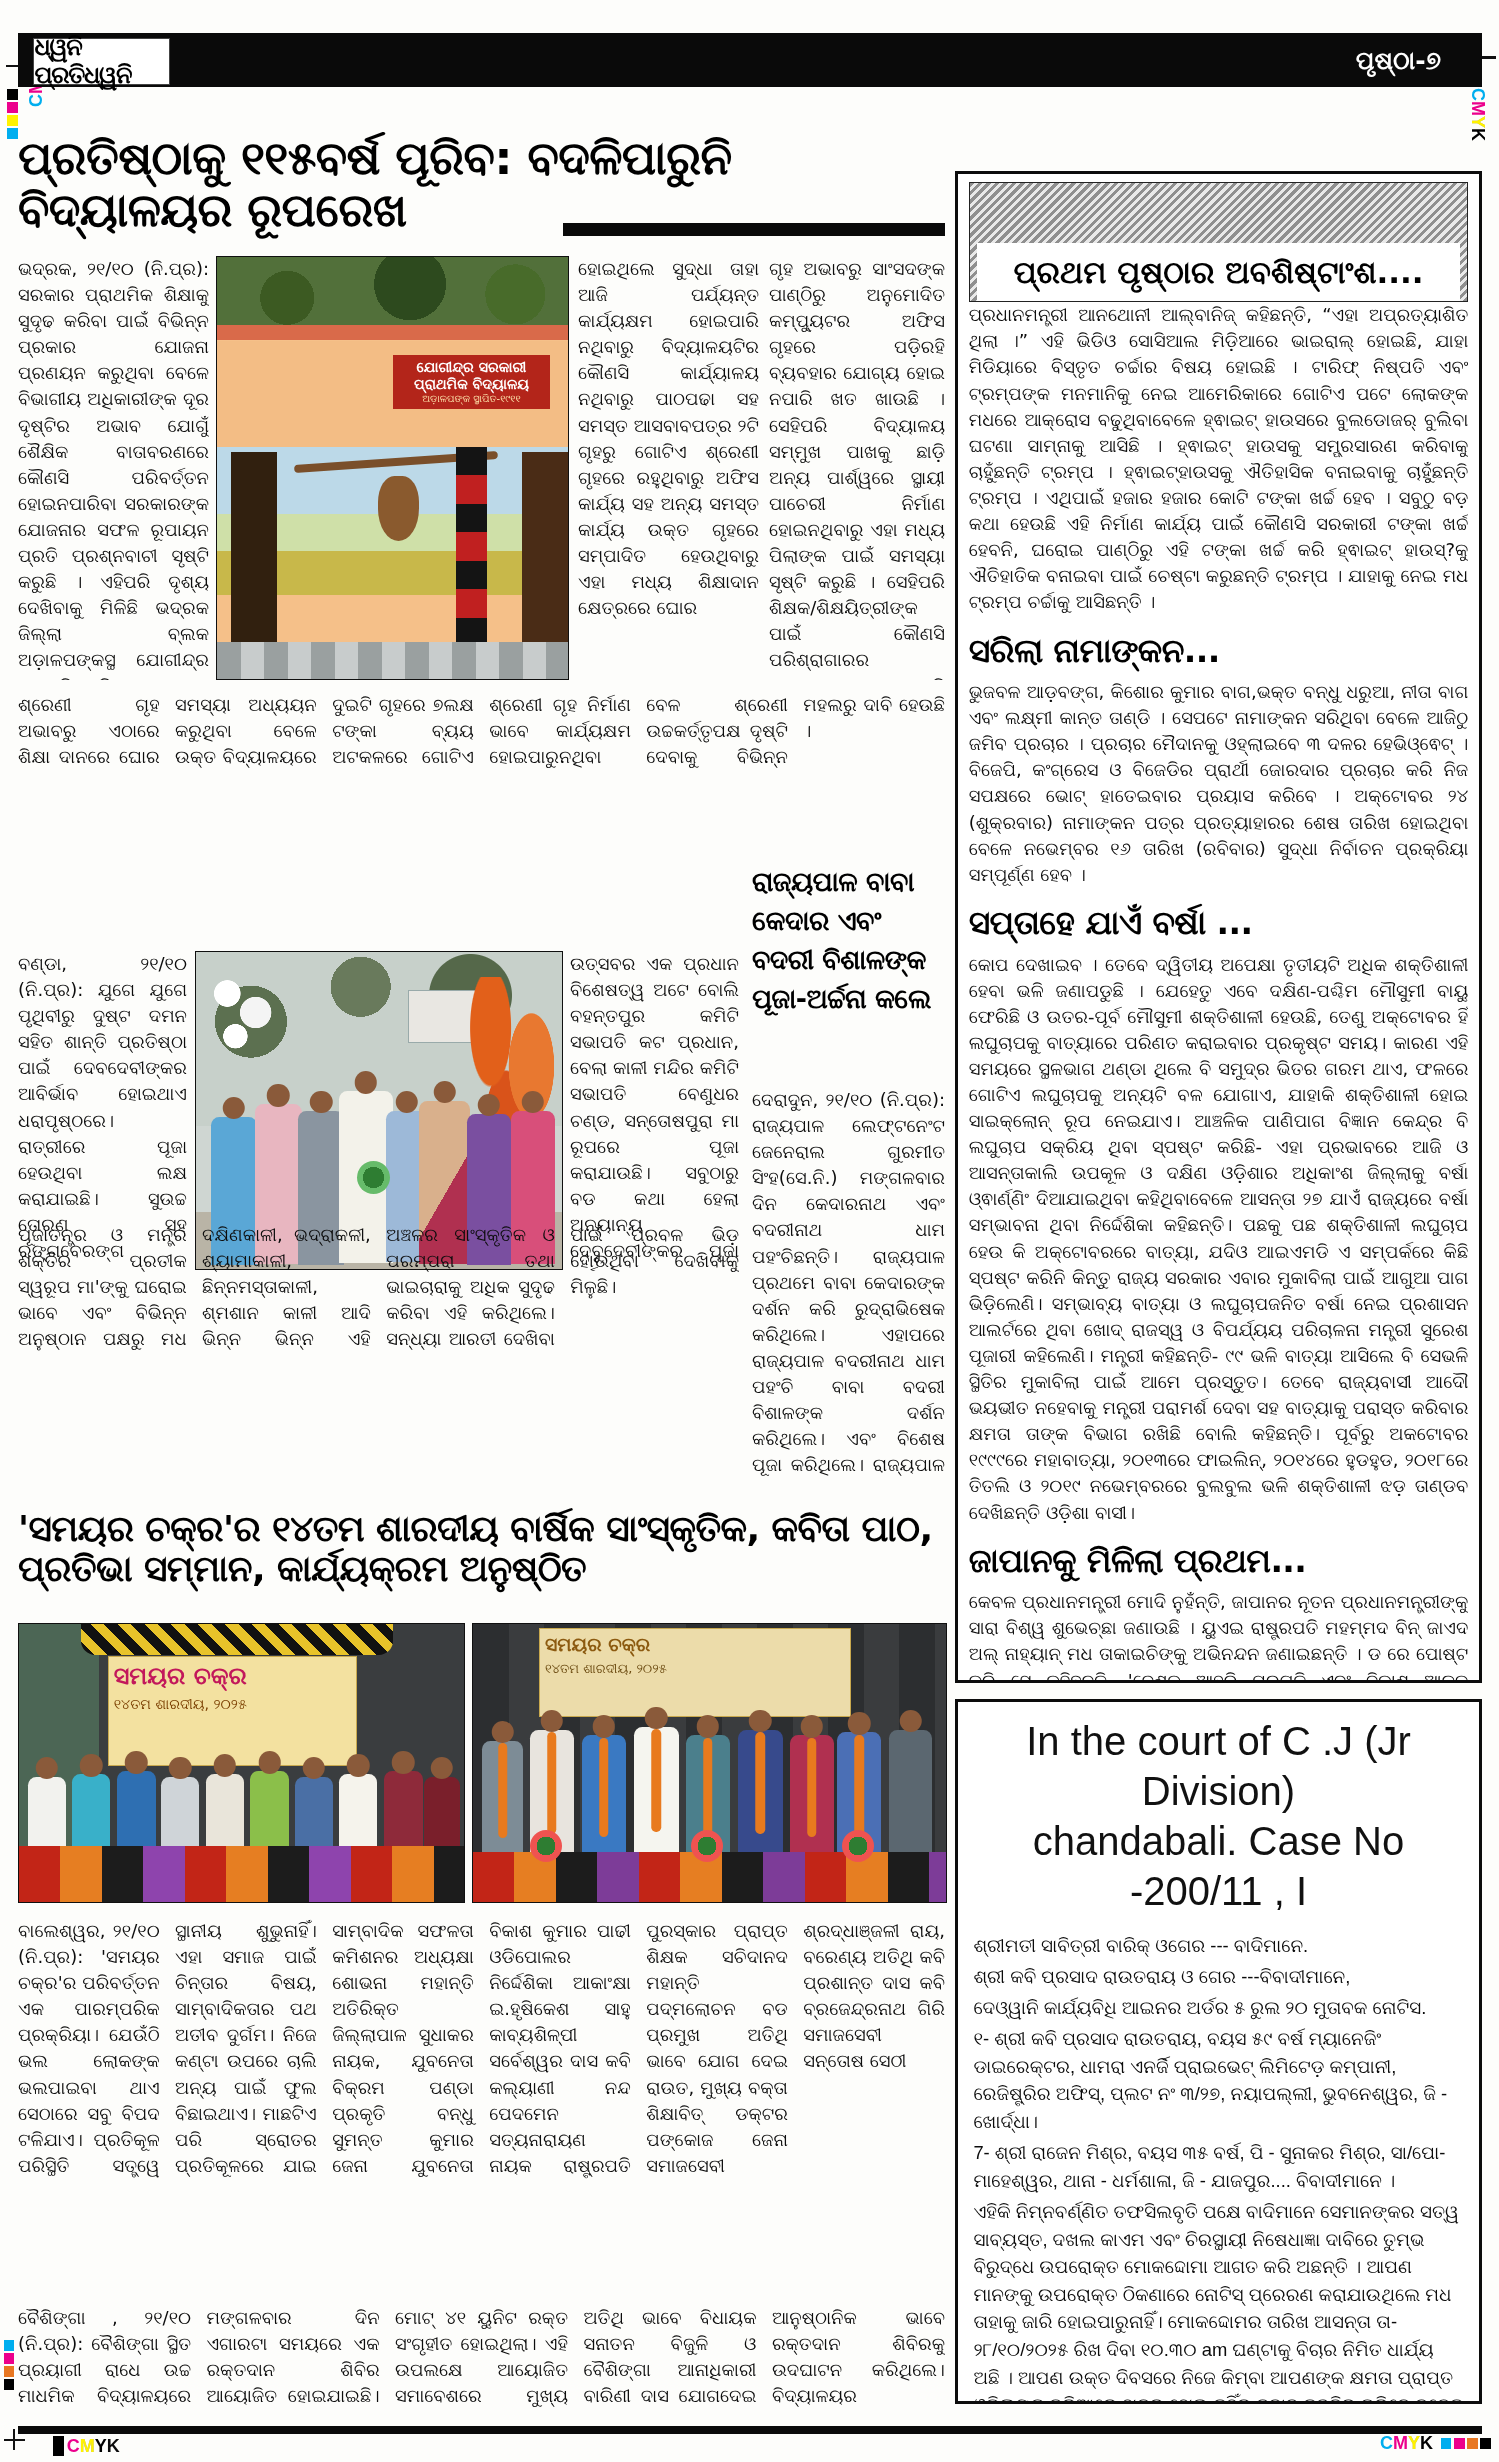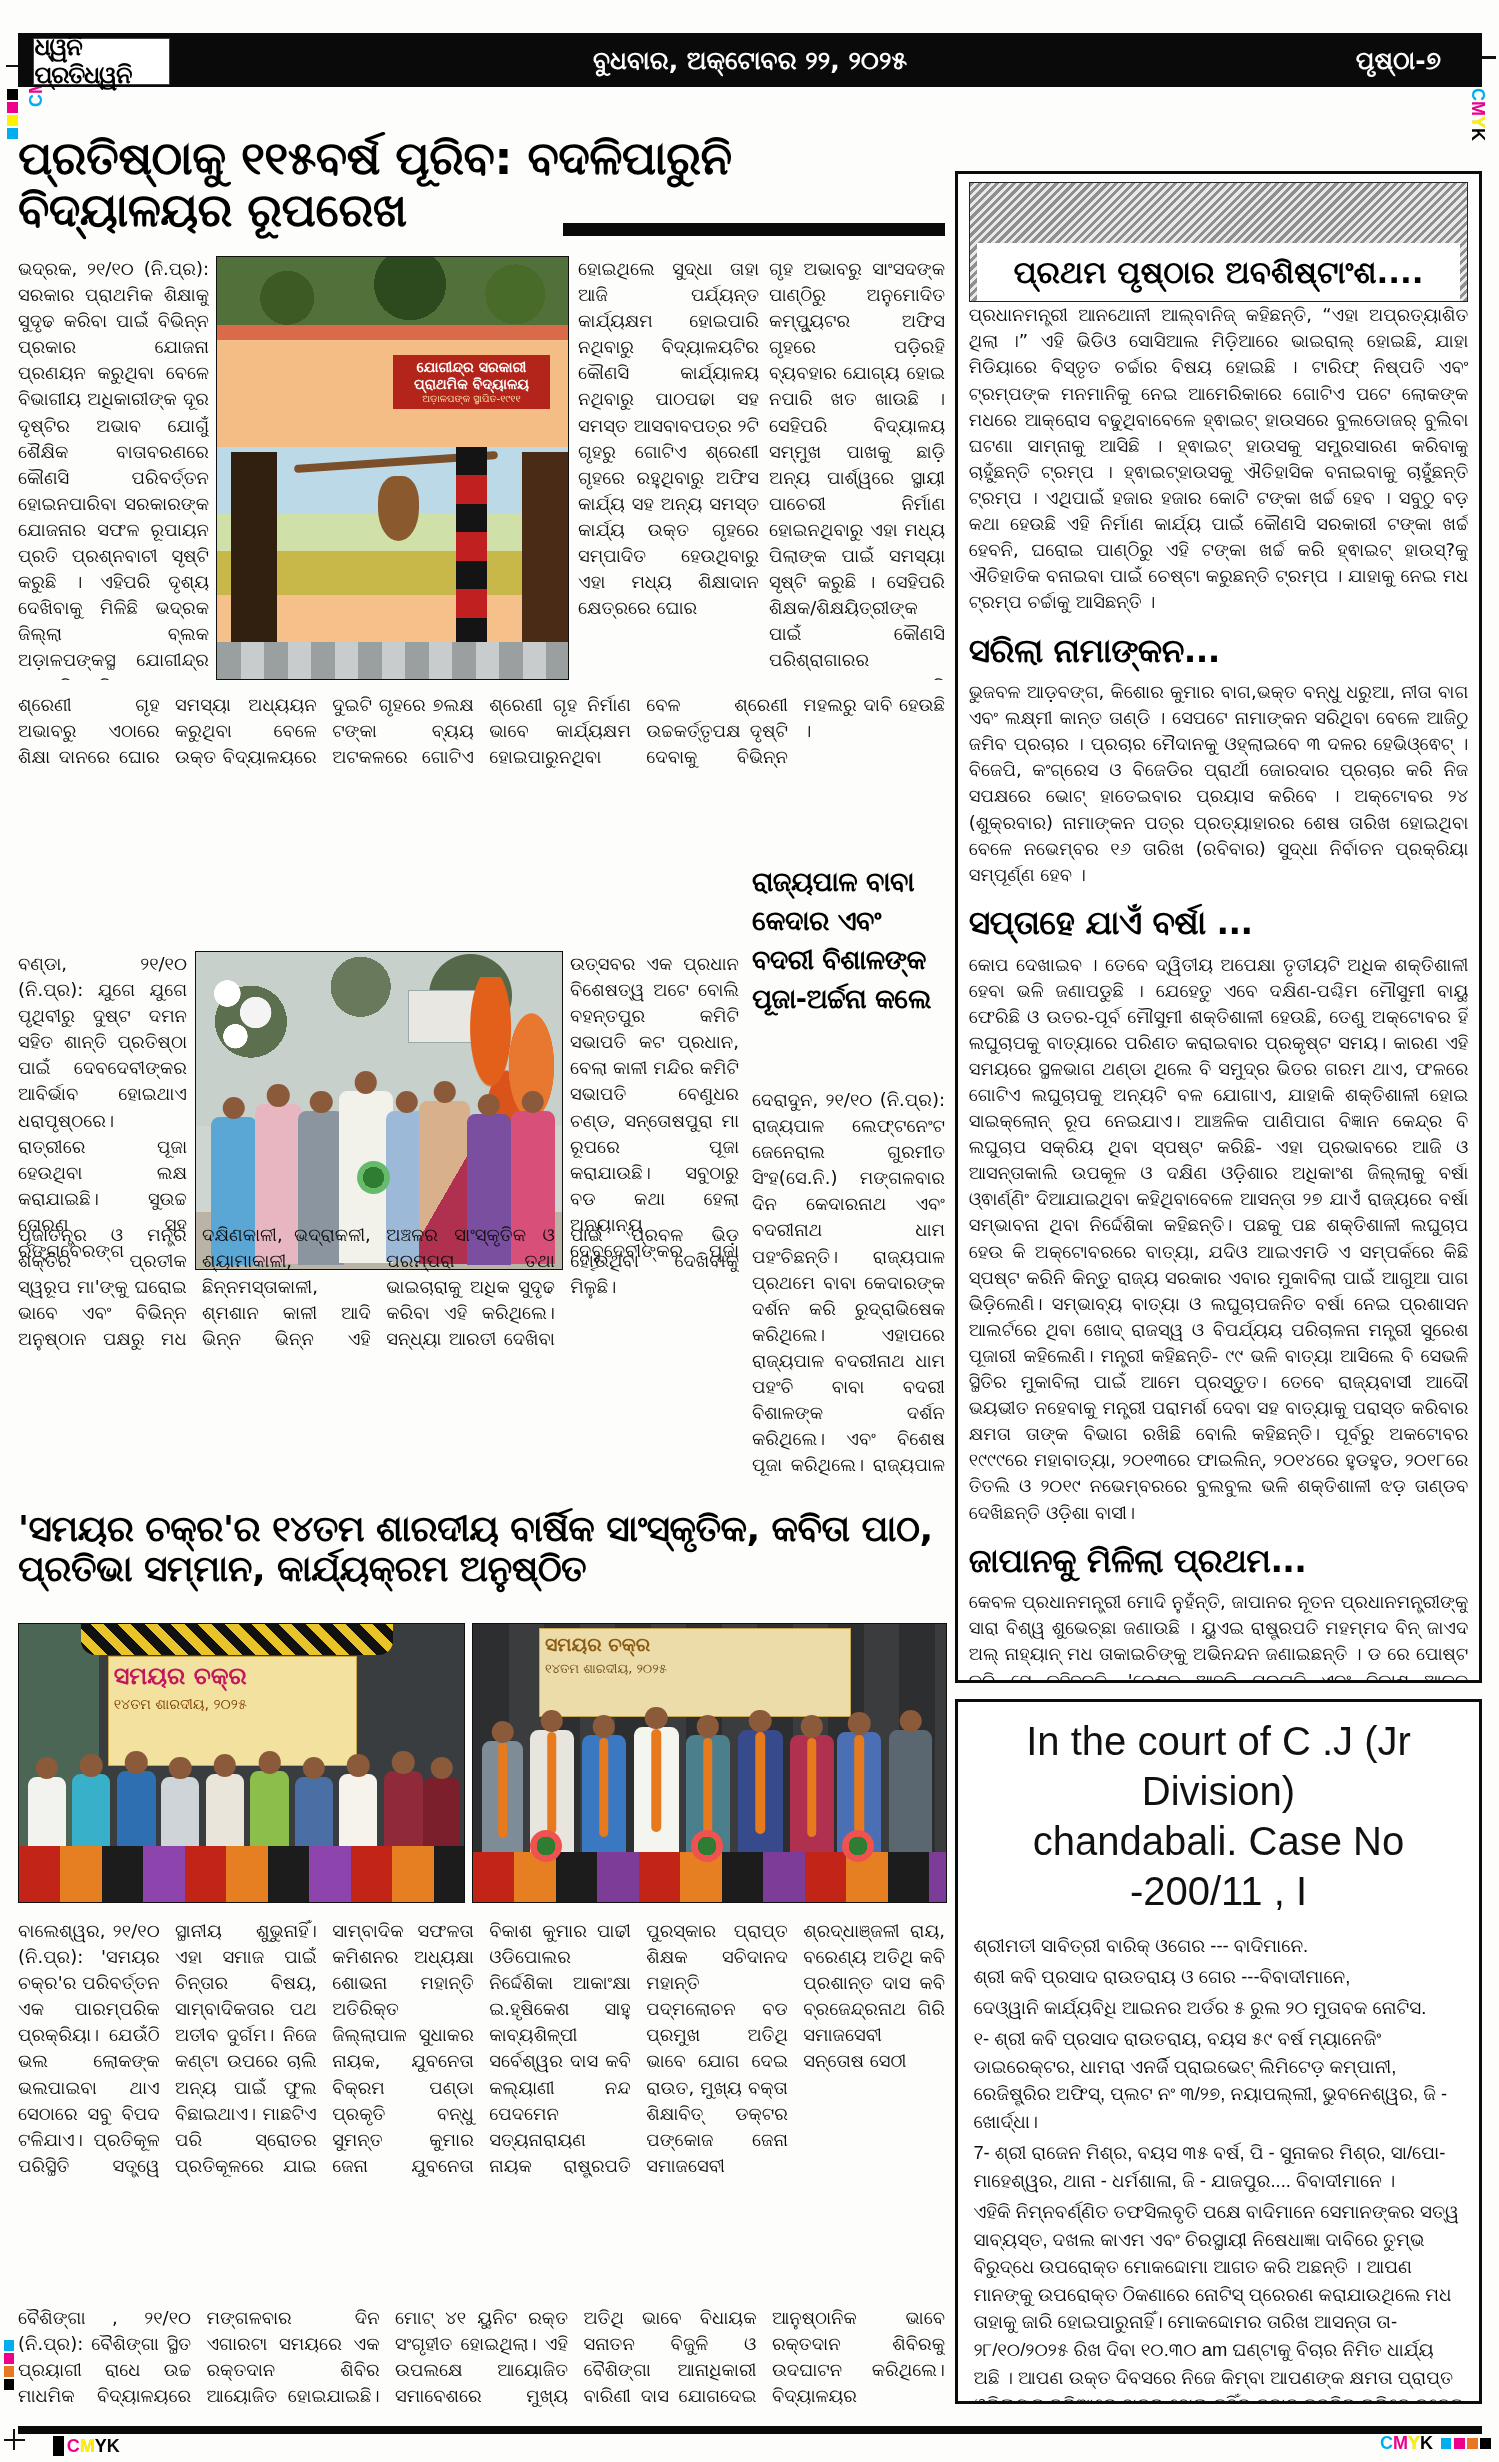--- a/index.html
+++ b/index.html
@@ -75,21 +75,20 @@
 
   <div class="abs" style="left:1380px;top:2433px;width:118px;height:27px;white-space:nowrap;">
     <span class="cmyk-letters"><span>C</span><span>M</span><span>Y</span><span>K</span></span>
     <span class="sw" style="background:#00AEEF;margin-left:4.7px;"></span><span class="sw" style="background:#EC008C;"></span><span class="sw" style="background:#E87722;"></span><span class="sw" style="background:#000;"></span>
   </div>
 
   <div class="abs" style="left:18px;top:33px;width:1464px;height:54px;background:#0a0a0a;">
     <div class="abs" style="left:15.4px;top:4.7px;width:135px;height:45px;background:#fff;border:1.2px solid #444;display:flex;align-items:center;justify-content:center;">
       <span style="font-weight:bold;font-size:24px;color:#000;letter-spacing:-1.2px;">ଧ୍ୱନି ପ୍ରତିଧ୍ୱନି</span>
     </div>
-    <div class="abs" style="left:0;top:13px;width:100%;text-align:center;color:#fff;font-size:25px;font-weight:bold;">ବୁଧବାର, ଅକ୍ଟୋବର ୨୨, ୨୦୨୫</div>
     <div class="abs" style="right:41px;top:13px;color:#fff;font-size:25px;font-weight:bold;">ପୃଷ୍ଠା-୭</div>
   </div>
 
   <div class="abs headline" style="left:18px;top:133px;width:927px;font-size:46px;">ପ୍ରତିଷ୍ଠାକୁ ୧୧୫ବର୍ଷ ପୂରିବ: ବଦଳିପାରୁନି ବିଦ୍ୟାଳୟର ରୂପରେଖ</div>
   <div class="abs rule" style="left:563px;top:223px;width:382px;height:13px;"></div>
 
   <div class="abs body-col" style="left:18px;top:256px;width:191px;height:424px;">ଭଦ୍ରକ, ୨୧/୧୦ (ନି.ପ୍ର): ସରକାର ପ୍ରାଥମିକ ଶିକ୍ଷାକୁ ସୁଦୃଢ କରିବା ପାଇଁ ବିଭିନ୍ନ ପ୍ରକାର ଯୋଜନା ପ୍ରଣୟନ କରୁଥିବା ବେଳେ ବିଭାଗୀୟ ଅଧିକାରୀଙ୍କ ଦୂର ଦୃଷ୍ଟିର ଅଭାବ ଯୋଗୁଁ ଶୈକ୍ଷିକ ବାତାବରଣରେ କୌଣସି ପରିବର୍ତ୍ତନ ହୋଇନପାରିବା ସରକାରଙ୍କ ଯୋଜନାର ସଫଳ ରୂପାୟନ ପ୍ରତି ପ୍ରଶ୍ନବାଚୀ ସୃଷ୍ଟି କରୁଛି । ଏହିପରି ଦୃଶ୍ୟ ଦେଖିବାକୁ ମିଳିଛି ଭଦ୍ରକ ଜିଲ୍ଲା ବ୍ଲକ ଅଡ଼ାଳପଙ୍କସ୍ଥ ଯୋଗୀନ୍ଦ୍ର ପ୍ରାଥମିକ ବିଦ୍ୟାଳୟଠାରେ । ୧୯୧୧ ମସିହା ଜାନୁଆରୀ ମାସ ୧ ତାରିଖରେ ସ୍ଥାପିତ ହୋଇଥିବା ଉକ୍ତ ବିଦ୍ୟାଳୟ ଆଉ କେଇଟା ପରେ ୧୧୫ବର୍ଷ ପୂର୍ଣ୍ଣ କରିବାକୁ ଯାଇଥିବା ବେଳେ ଶିକ୍ଷକ ଅଛନ୍ତି, ପିଲାବି ଅଛନ୍ତି</div>
 
   <div class="abs photo" style="left:216px;top:256px;width:351px;height:422px;background:#f5c089;">
     <div class="pf" style="left:0;top:0;width:100%;height:68px;background:radial-gradient(circle at 20% 60%, #3c5a22 0 27px, transparent 27px),radial-gradient(circle at 55% 40%, #2d4a1e 0 36px, transparent 36px),radial-gradient(circle at 85% 55%, #486b2a 0 30px, transparent 30px),#52703a;"></div>

